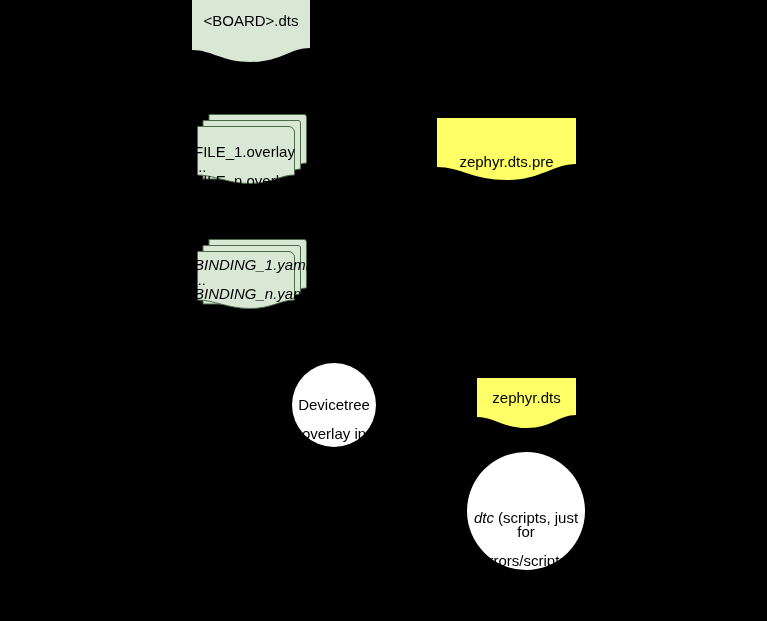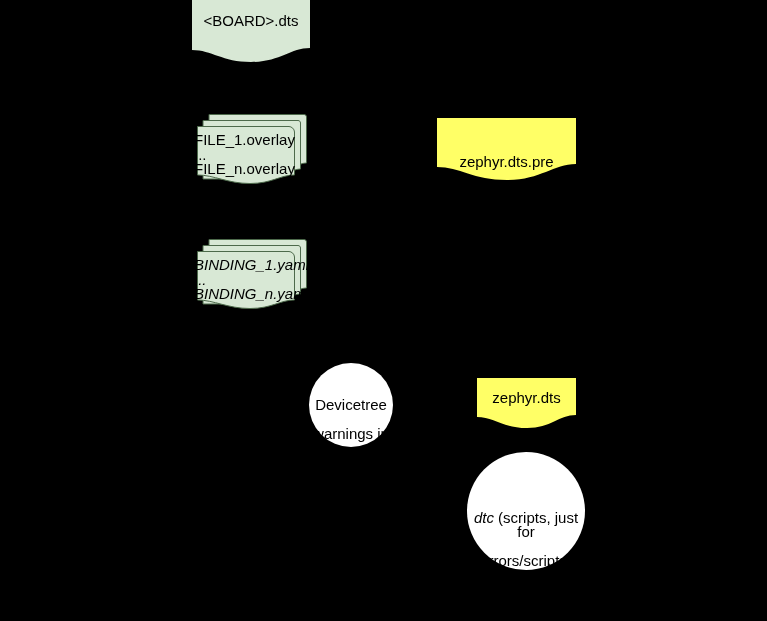--- a/index.html
+++ b/index.html
@@ -61,21 +61,21 @@
   </div>
 
   <div class="node" style="left:192px; top:113px; width:125px; height:72px;">
     <svg width="125" height="72" viewBox="0 0 125 72">
       <g fill="#d8e8d5" stroke="#4d6a4b" stroke-width="1">
         <path d="M17,1.5 L112,1.5 C113.5,1.5 114.5,2.5 114.5,4 L114.5,50 C104,50 99,60 82,60 L17,60 Z"></path>
         <path d="M11,7.5 L106,7.5 C107.5,7.5 108.5,8.5 108.5,10 L108.5,56 C98,56 93,66 76,66 L11,66 Z"></path>
         <path d="M5.5,13.5 L97,13.5 C99.5,13.5 102.5,16 102.5,19 L102.5,62 C88,62 80,70.5 58,70.5 C36,70.5 22,62 5.5,62 Z"></path>
       </g>
     </svg>
-    <div class="label left" style="left:2px; top:20px; width:120px;">FILE_1.overlay
+    <div class="label left" style="left:2px; top:32px; width:120px;">FILE_1.overlay
 ...
 FILE_n.overlay</div>
   </div>
 
   <div class="node" style="left:192px; top:238px; width:125px; height:72px;font-style:italic;">
     <svg width="125" height="72" viewBox="0 0 125 72">
       <g fill="#d8e8d5" stroke="#4d6a4b" stroke-width="1">
         <path d="M17,1.5 L112,1.5 C113.5,1.5 114.5,2.5 114.5,4 L114.5,50 C104,50 99,60 82,60 L17,60 Z"></path>
         <path d="M11,7.5 L106,7.5 C107.5,7.5 108.5,8.5 108.5,10 L108.5,56 C98,56 93,66 76,66 L11,66 Z"></path>
         <path d="M5.5,13.5 L97,13.5 C99.5,13.5 102.5,16 102.5,19 L102.5,62 C88,62 80,70.5 58,70.5 C36,70.5 22,62 5.5,62 Z"></path>
@@ -86,27 +86,27 @@
 BINDING_n.yaml</div>
   </div>
 
   <div class="node" style="left:437px; top:118px; width:139px; height:62px;">
     <svg width="139" height="62" viewBox="0 0 139 62">
       <path d="M0,0 L139,0 L139,46 C 116,46 104,62 70,62 C 36,62 23,49 0,49 Z" fill="#ffff66" stroke="none"></path>
     </svg>
     <div class="label centered" style="top:16px;margin-top:21px;">zephyr.dts.pre</div>
   </div>
 
-  <div class="node" style="left:309px; top:363px; width:84px; height:84px;">
+  <div class="node" style="left:292px; top:363px; width:84px; height:84px;">
     <svg width="84" height="84" viewBox="0 0 84 84">
       <circle cx="42" cy="42" r="42" fill="#ffffff" stroke="none"></circle>
     </svg>
     <div class="label centered" style="top:20px;">
       <span>Devicetree</span><br>
-      <span>warnings in</span><br>
+      <span>overlay in</span><br>
       <em>scripts/dts/</em>
     </div>
   </div>
 
   <div class="node" style="left:477px; top:378px; width:99px; height:50px;">
     <svg width="99" height="50" viewBox="0 0 99 50">
       <path d="M0,0 L99,0 L99,37 C 82,37 74,50 50,50 C 26,50 17,39 0,39 Z" fill="#ffff66" stroke="none"></path>
     </svg>
     <div class="label centered" style="top:13px;">zephyr.dts</div>
   </div>

